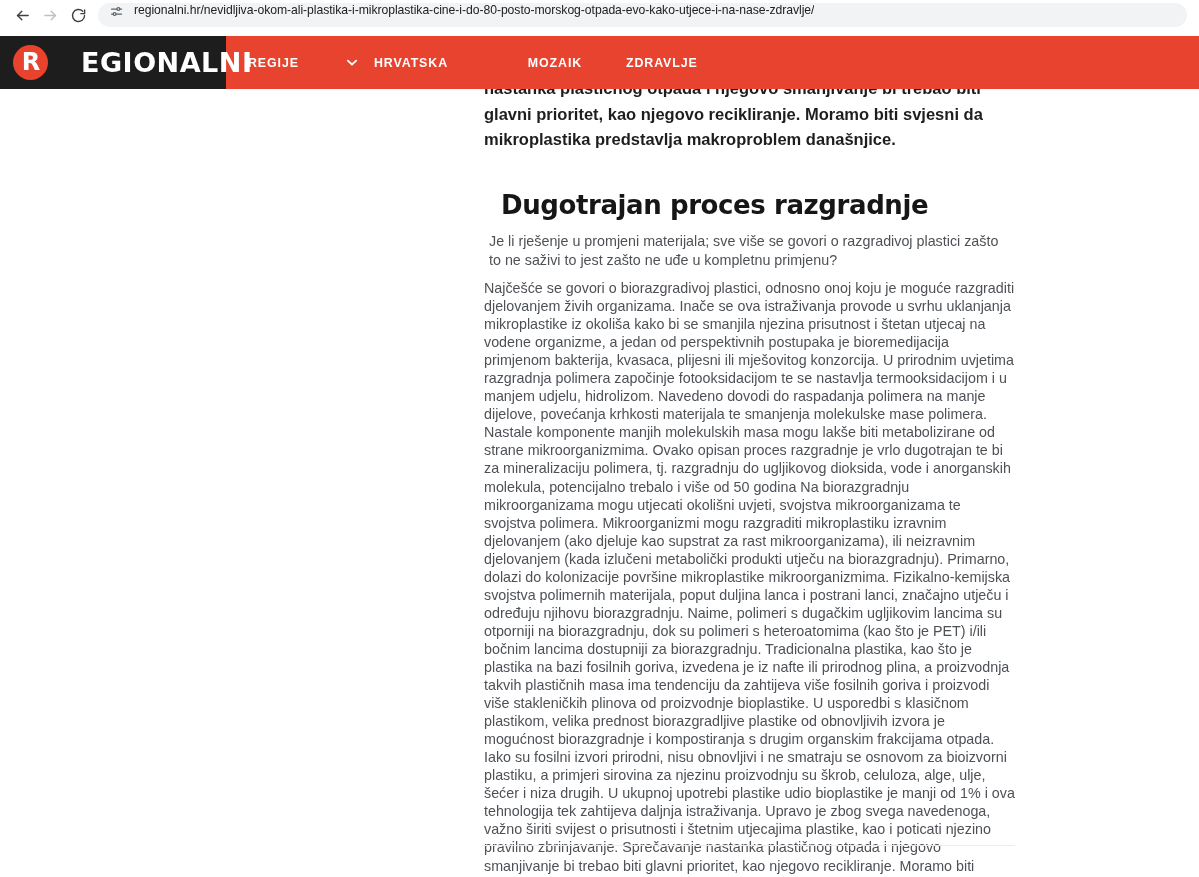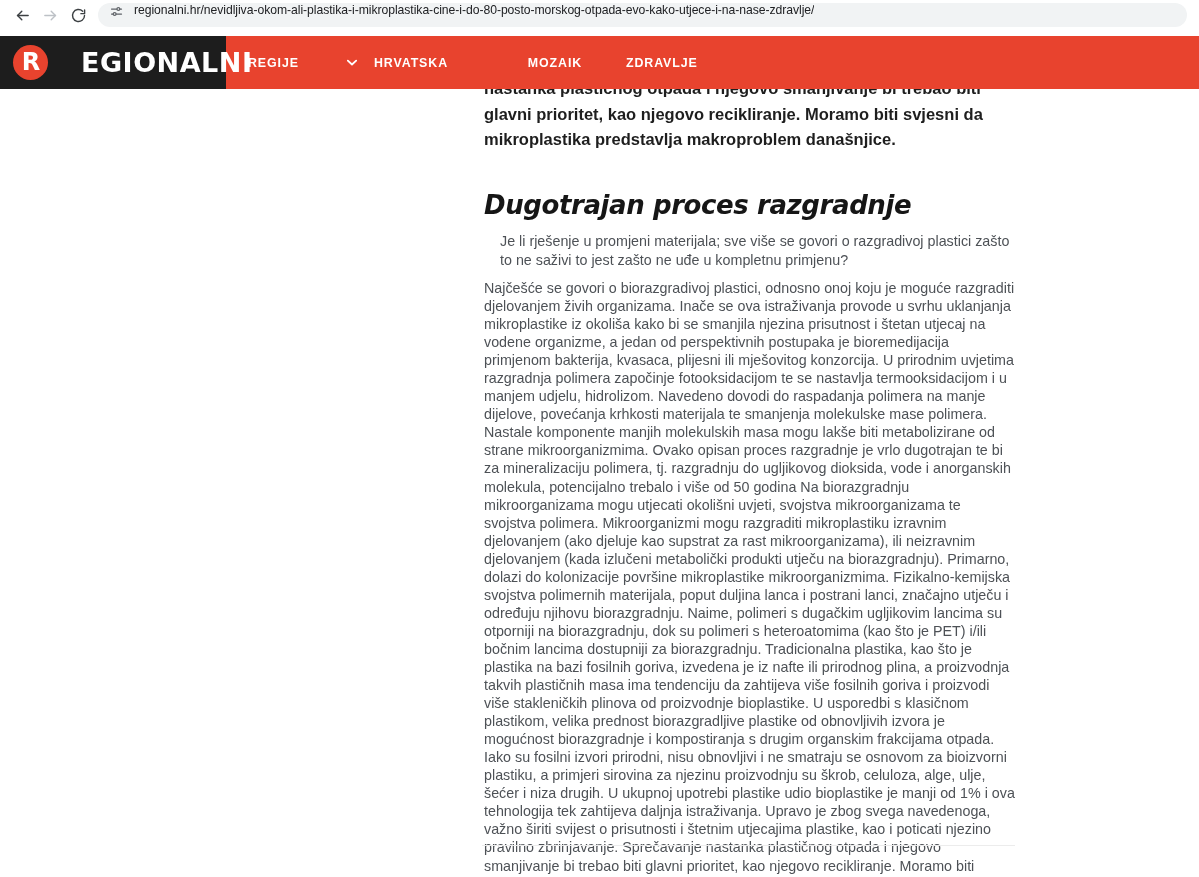--- a/index.html
+++ b/index.html
@@ -161,35 +161,34 @@
     font-family: "Liberation Sans", sans-serif;
     font-size: 16.5px;
     font-weight: bold;
     line-height: 25.5px;
     color: #1e1e1e;
     z-index: 5;
   }
   #section-heading {
     position: absolute;
     top: 160px;
-    left: 0;
+    left: 17px;
     width: 530px;
     margin: 0;
     font-family: "DejaVu Sans", sans-serif;
     font-size: 26px;
     font-weight: bold;
     line-height: 31px;
     color: #161616;
     letter-spacing: -0.4px;
-    font-style: italic;
   }
   #sub-question {
     position: absolute;
     top: 202px;
-    left: 16px;
+    left: 5px;
     width: 515px;
     margin: 0;
     font-family: "Liberation Sans", sans-serif;
     font-size: 14.3px;
     line-height: 19.3px;
     color: #4d5156;
   }
   #body-paragraph {
     position: absolute;
     top: 249px;

